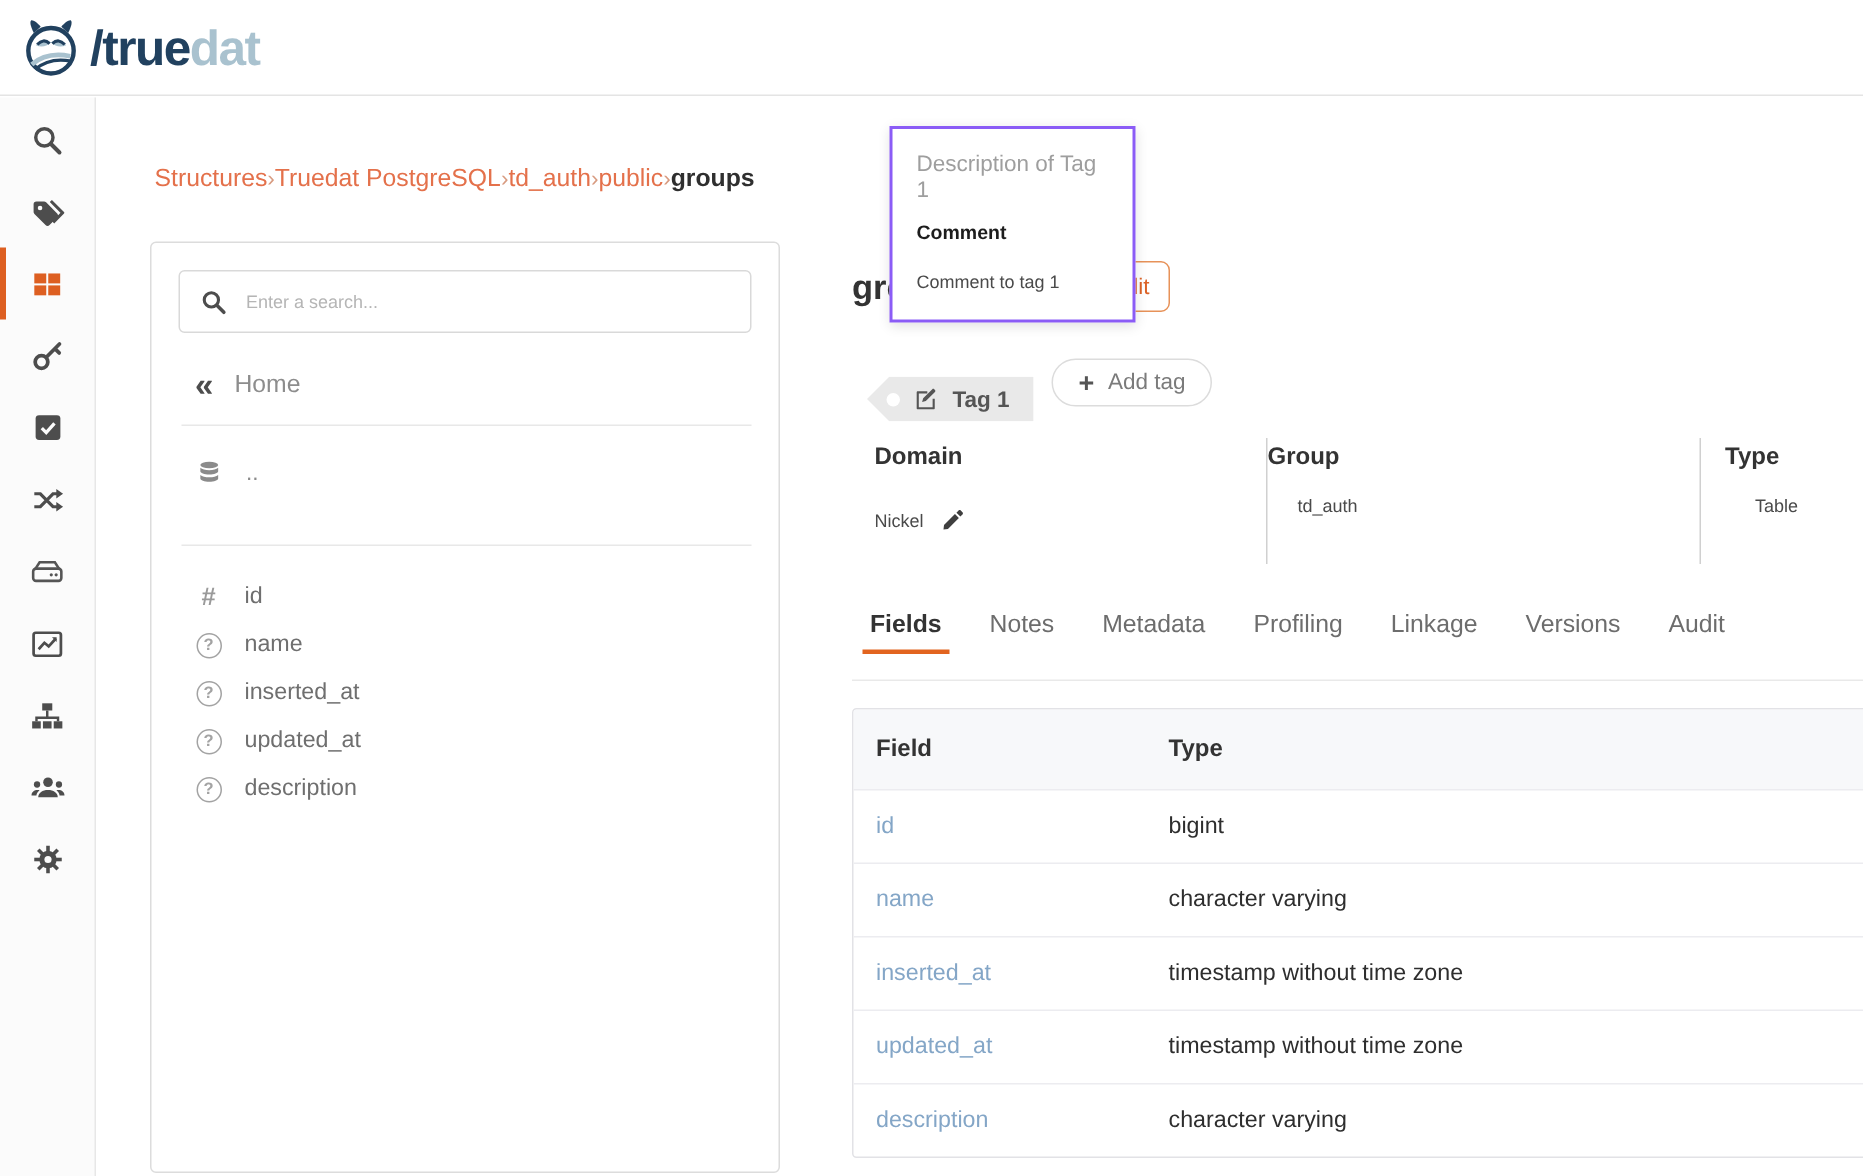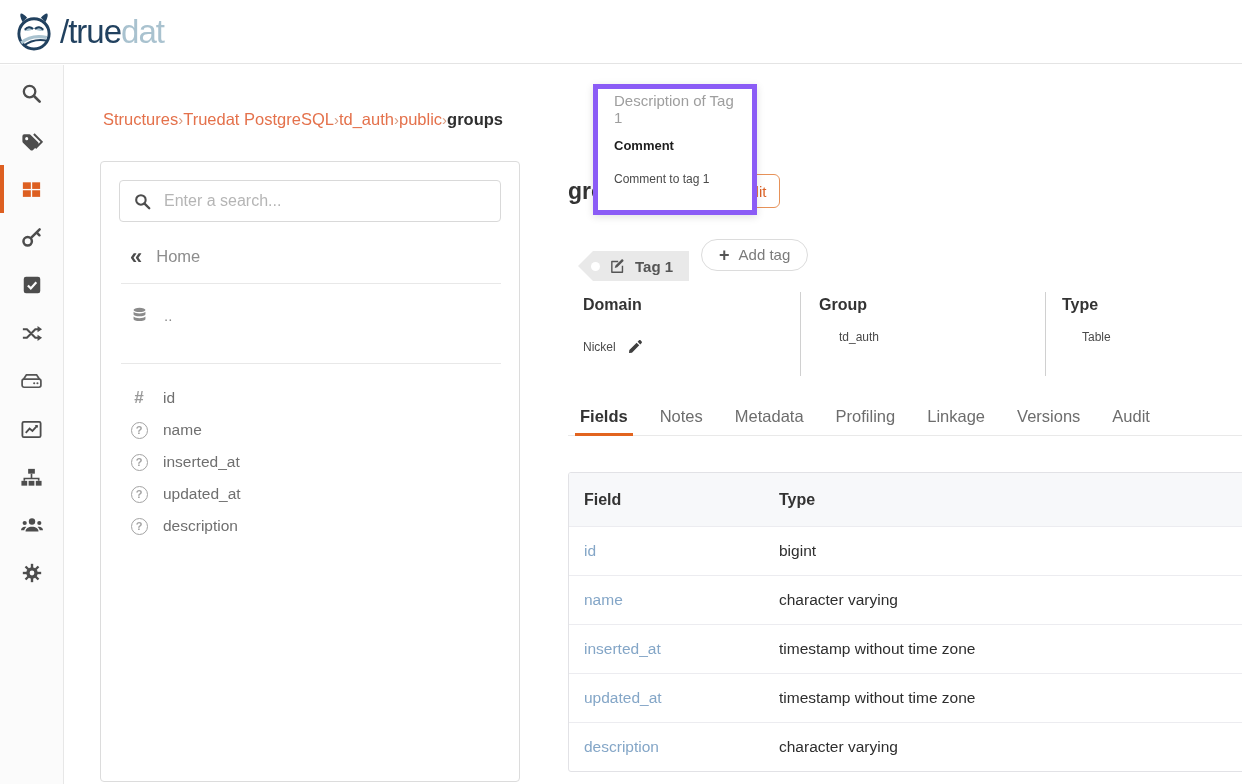--- a/index.html
+++ b/index.html
@@ -4,42 +4,42 @@
 <style>
   * { box-sizing: border-box; margin: 0; padding: 0; }
   html,body { width:1242px; height:784px; }
   body { font-family:"Liberation Sans", sans-serif; background:#fff; color:#333; overflow:hidden; }
   #app { position:relative; width:1242px; height:784px; overflow:hidden; background:#fff; }
 
   
   .header { position:absolute; top:0; left:0; width:1242px; height:64px; background:#fff;
             border-bottom:1px solid #e4e4e4; display:flex; align-items:center; padding-left:12px; z-index:5; }
   .logo { display:flex; align-items:center; gap:4px; cursor:pointer; }
-  .logo-text { font-size:33px; font-weight:400; letter-spacing:-1px; color:#21415f; line-height:1; }
+  .logo-text { font-size:33px; font-weight:700; letter-spacing:-1px; color:#21415f; line-height:1; }
   .logo-text .lt2 { color:#a9c2cf; }
 
   
   .sidebar { position:absolute; top:65px; left:0; bottom:0; width:64px; background:#fbfbfb;
              border-right:1px solid #e7e7e7; padding-top:4px; }
   .side-item { height:48px; display:flex; align-items:center; justify-content:center; cursor:pointer;
                border-left:4px solid transparent; border-right:4px solid transparent; }
   .side-item.active { border-left:4px solid #dd5f21; }
 
   
   .breadcrumb { position:absolute; left:103px; top:110px; font-size:16.5px; display:flex; align-items:center; }
   .breadcrumb a { color:#e4714b; text-decoration:none; cursor:pointer; }
   .crumb-sep { color:#d89b80; font-size:15px; }
   .crumb-current { color:#2f2f2f; font-weight:700; }
 
   
   .explorer { position:absolute; left:100px; top:161px; width:420px; height:621px;
               border:1px solid #dcdcdc; border-radius:4px; background:#fff; padding:18px; }
   .search-box { height:42px; border:1px solid #d9d9d9; border-radius:4px; display:flex; align-items:center;
                 gap:12px; padding:0 13px; }
-  .search-box input { border:none; outline:none; flex:1; font-size:16px; font-family:inherit; color:#3b82f6; }
+  .search-box input { border:none; outline:none; flex:1; font-size:12px; font-family:inherit; color:#3b82f6; }
   .search-box input::placeholder { color:#b5b5b5; }
   .home-row { margin-top:25px; display:flex; align-items:center; gap:14px; padding-left:11px;
               color:#8d8d8d; font-size:16.5px; cursor:pointer; }
   .chev-left { color:#4d4d4d; font-size:22px; font-weight:700; line-height:16px; }
   .exp-divider { border:none; border-top:1px solid #e8e8e8; margin:17px 0 0 2px; }
   .parent-row { height:62px; display:flex; align-items:center; gap:15px; padding-left:11px;
                 color:#8b8b8b; font-size:15px; cursor:pointer; }
   .field-list { margin-top:18px; }
   .field-row { height:32px; display:flex; align-items:center; gap:14px; padding-left:10px;
                color:#6f6f6f; font-size:15.5px; cursor:pointer; }
@@ -56,54 +56,54 @@
 
   .tag-row { position:absolute; left:578px; top:228px; display:flex; align-items:center; gap:12px; z-index:1; }
   .tag-chip { position:relative; height:30px; background:#e9e9e9; display:flex; align-items:center; gap:9px;
               padding:0 16px 0 31px; clip-path:polygon(0 50%, 15px 0, 100% 0, 100% 100%, 15px 100%);
               color:#555; font-weight:600; font-size:15px; cursor:pointer;margin-top:23px; }
   .tag-hole { position:absolute; left:13px; top:10.5px; width:9px; height:9px; border-radius:50%; background:#fff; }
   .add-tag-btn { height:32px; border:1px solid #dcdcdc; border-radius:16px; background:#fff; display:flex;
                  align-items:center; gap:9px; padding:0 17px; color:#7b7b7b; font-size:15px; cursor:pointer; }
   .plus-ico { color:#555; font-size:18px; font-weight:700; line-height:1; }
 
-  .info-grid { position:absolute; left:568px; top:292px; right:0; height:86px; display:flex; z-index:1; }
+  .info-grid { position:absolute; left:568px; top:292px; right:0; height:86px; display:flex; z-index:1;gap:44px; }
   .info-col { height:84px; }
   .info-col.c1 { width:232px; padding-left:15px; }
-  .info-col.c2 { width:245px; padding-left:18px; border-left:1px solid #d0d0d0; }
+  .info-col.c2 { width:245px; border-left:1px solid #d0d0d0; }
   .info-col.c3 { flex:1; padding-left:16px; border-left:1px solid #d0d0d0; }
   .info-label { font-size:16px; font-weight:700; color:#333; padding-top:4px; }
   .info-value { font-size:12px; color:#4a4a4a; display:flex; align-items:center; gap:11px; }
   .c1 .info-value { margin-top:24px; }
   .c2 .info-value, .c3 .info-value { margin-top:16px; margin-left:20px; }
   .pencil-btn { background:none; border:none; cursor:pointer; padding:0; display:flex; }
 
   .tabs { position:absolute; left:568px; top:399px; right:0; display:flex; border-bottom:1px solid #e9e9e9;
-          padding-bottom:2px; z-index:1; }
+          padding-bottom:20px; z-index:1; }
   .tab { margin-left:12px; margin-right:20px; font-size:16.5px; color:#6d6d6d; line-height:34px;
          cursor:pointer; position:relative; white-space:nowrap; }
   .tab + .tab { margin-left:12px; }
   .tab.active { color:#333; font-weight:700; }
   .tab.active::after { content:""; position:absolute; left:-5px; right:-5px; bottom:-3px; height:3px;
                        background:#e2641f; }
 
   
   .fields-table { position:absolute; left:568px; top:472px; width:742px; border:1px solid #e2e2e6;
                   border-radius:3px; overflow:hidden; background:#fff; }
   .ft-header { height:53px; background:#f7f8fa; display:flex; align-items:center; font-weight:700;
                font-size:16px; color:#333; }
   .ft-row { height:49px; display:flex; align-items:center; border-top:1px solid #ececf0; font-size:15.5px; }
   .ft-c1 { width:210px; padding-left:15px; }
   .ft-c2 { flex:1; padding-left:0; }
   .ft-row .ft-c1 a { color:#84a6c7; text-decoration:none; cursor:pointer; }
   .ft-row .ft-c2 { color:#2e2e2e; }
 
   
   .tooltip { position:absolute; left:593px; top:84px; width:164px; height:131px; background:#fff;
-             border:5px solid #8b5cf6; box-shadow:0 2px 8px rgba(0,0,0,0.12); padding:3px 16px; z-index:30; }
+             border:2px solid #8b5cf6; box-shadow:0 2px 8px rgba(0,0,0,0.12); padding:15px 16px; z-index:30; }
   .tt-title { font-size:15px; color:#9e9e9e; }
   .tt-heading { margin-top:12px; font-size:13px; font-weight:700; color:#1d1d1d; }
   .tt-body { margin-top:19px; font-size:12px; color:#4a4a4a; }
 
   svg { display:block; }
 </style>
 </head>
 <body>
 
 <div id="app">

